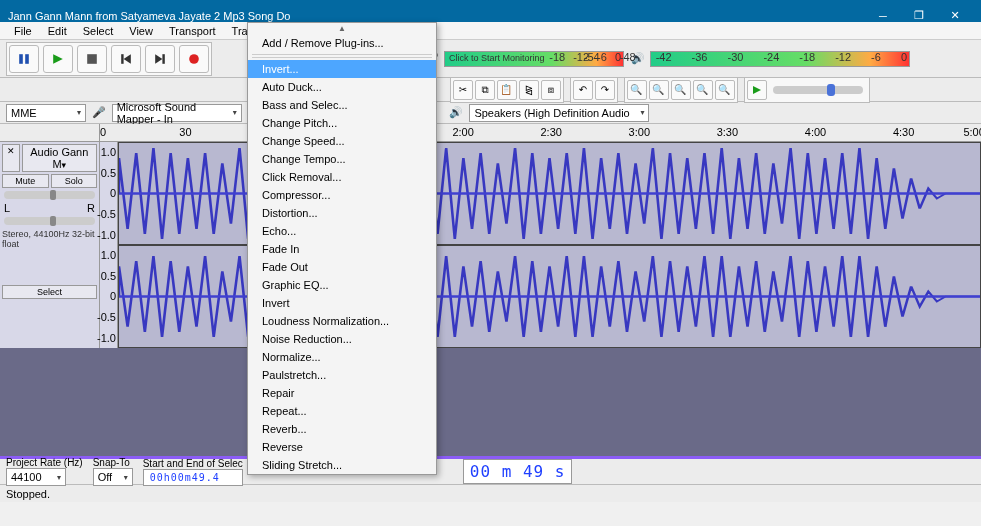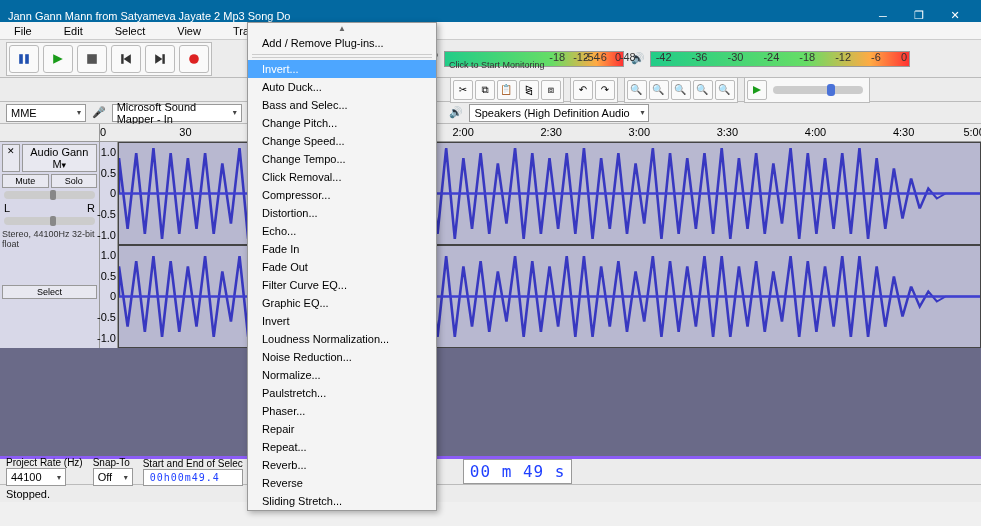--- a/index.html
+++ b/index.html
@@ -1,29 +1,29 @@
 <!DOCTYPE html>
 <html><head>
 <meta charset="utf-8">
 <style>
 * { margin: 0; padding: 0; box-sizing: border-box; font-family: "Segoe UI", Tahoma, sans-serif; font-size: 11px; }
 body { background: #f0f0f0; width: 981px; height: 526px; overflow: hidden; position: relative; }
 .titlebar { background: #0369a1; color: #fff; height: 22px; display: flex; align-items: flex-end; padding: 0 8px; }
 .titlebar .title { flex: 1; font-size: 11px; }
 .titlebar .winbtn { width: 36px; text-align: center; cursor: pointer; }
-.menubar { background: #f5f5f5; height: 18px; display: flex; align-items: center; padding: 0 6px; gap: 16px; border-bottom: 1px solid #ccc; }
+.menubar { background: #f5f5f5; height: 18px; display: flex; align-items: center; padding: 0 6px; gap: 0; border-bottom: 1px solid #ccc; }
 .menubar .mi { padding: 2px 8px; cursor: pointer; }
 .toolbars { display: flex; background: #ececec; border-bottom: 1px solid #bbb; height: 38px; align-items: center; padding: 0 6px; gap: 6px; }
 .transport { display: flex; gap: 4px; border: 1px solid #bbb; background: #f8f8f8; padding: 2px; }
 .tbtn { width: 30px; height: 28px; border: 1px solid #bbb; background: #fafafa; border-radius: 3px; display: flex; align-items: center; justify-content: center; cursor: pointer; }
 .tbtn svg { width: 12px; height: 12px; }
 .meter-section { display: flex; align-items: center; gap: 4px; }
 .meter-icon { width: 16px; height: 16px; display: flex; align-items: center; justify-content: center; }
 .meter { width: 180px; height: 16px; background: linear-gradient(to right,#2c8,#6d6 60%,#fa4 85%,#f33); position: relative; border: 1px solid #999; }
-.meter.record .click-txt { position: absolute; left: 4px; top: 8px; font-size: 9px; color: #333; }
+.meter.record .click-txt { position: absolute; left: 4px; top: 1px; font-size: 9px; color: #333; }
 .meter-ticks { position: absolute; top: -1px; right: 2px; font-size: 8px; color: #333; display: flex; gap: 8px; }
 .toolgroup { display: flex; gap: 2px; border: 1px solid #bbb; background: #f8f8f8; padding: 2px; }
 .smallbtn { width: 20px; height: 20px; border: 1px solid #bbb; background: #fafafa; border-radius: 2px; display: flex; align-items: center; justify-content: center; cursor: pointer; font-size: 10px; }
 .devicebar { display: flex; background: #ececec; border-bottom: 1px solid #bbb; height: 22px; align-items: center; padding: 0 6px; gap: 6px; }
 .select { border: 1px solid #999; background: #fff; height: 18px; padding: 0 18px 0 4px; position: relative; display: flex; align-items: center; cursor: pointer; }
 .select::after { content: "▾"; position: absolute; right: 4px; font-size: 8px; color: #444; }
 .ruler { height: 18px; background: #ececec; border-bottom: 1px solid #999; position: relative; display: flex; }
 .ruler-left { width: 100px; border-right: 1px solid #999; }
 .ruler-main { flex: 1; position: relative; font-size: 9px; }
 .ruler-main .tick { position: absolute; top: 2px; }
@@ -320,44 +320,38 @@
       <div class="ditem">
         <span>Echo...</span>
       </div>
       <div class="ditem">
         <span>Fade In</span>
       </div>
       <div class="ditem">
         <span>Fade Out</span>
       </div>
       <div class="ditem">
-        <span>Filter Curve EQ...</span>
-      </div>
-      <div class="ditem">
         <span>Graphic EQ...</span>
       </div>
       <div class="ditem">
         <span>Invert</span>
       </div>
       <div class="ditem">
         <span>Loudness Normalization...</span>
       </div>
       <div class="ditem">
         <span>Noise Reduction...</span>
       </div>
       <div class="ditem">
         <span>Normalize...</span>
       </div>
       <div class="ditem">
         <span>Paulstretch...</span>
       </div>
       <div class="ditem">
-        <span>Phaser...</span>
-      </div>
-      <div class="ditem">
         <span>Repair</span>
       </div>
       <div class="ditem">
         <span>Repeat...</span>
       </div>
       <div class="ditem">
         <span>Reverb...</span>
       </div>
       <div class="ditem">
         <span>Reverse</span>

